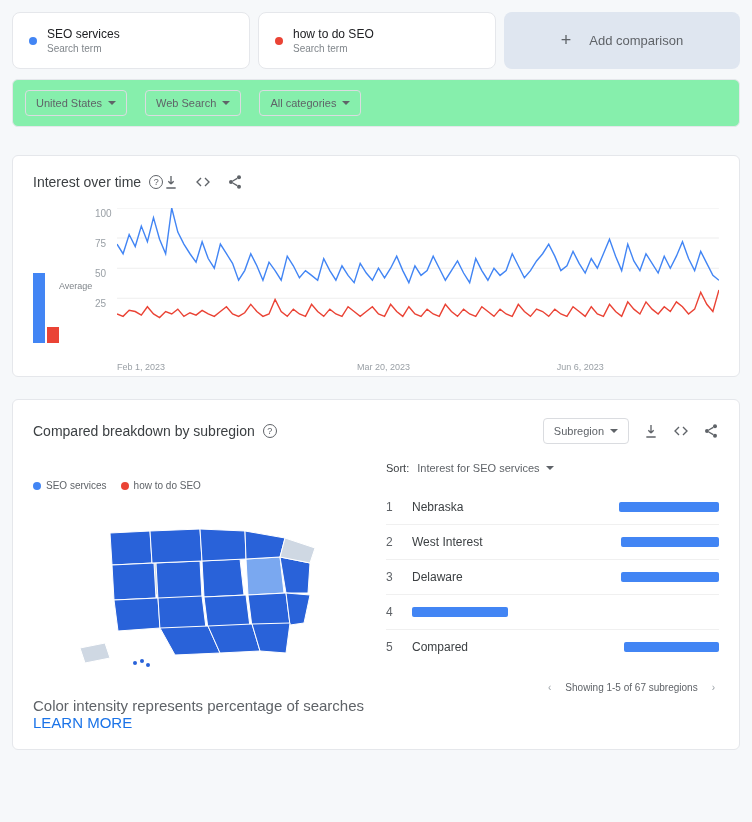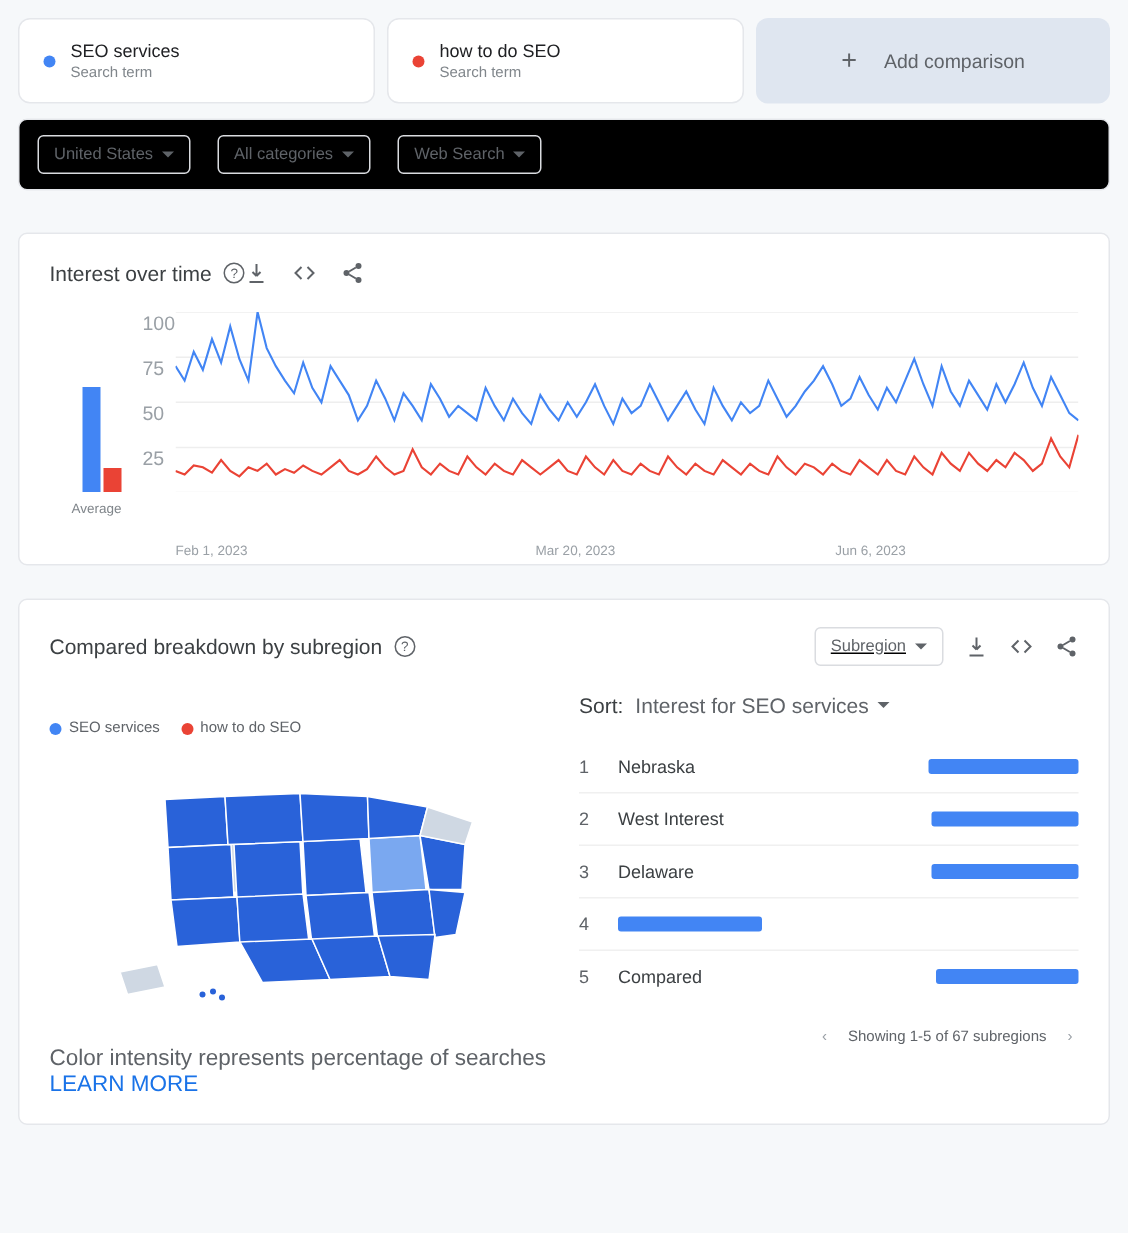--- a/index.html
+++ b/index.html
@@ -7,49 +7,49 @@
 .compare-row { display: flex; gap: 8px; margin-bottom: 10px; }
 .compare-card { flex: 1; background: #fff; border: 1px solid #e5e7eb; border-radius: 8px; padding: 14px 16px; display: flex; align-items: center; gap: 10px; }
 .compare-card.add { background: #dfe6f0; border: none; justify-content: center; color: #5f6368; cursor: pointer; }
 .dot { width: 8px; height: 8px; border-radius: 50%; flex-shrink: 0; }
 .blue { background: #4285F4; }
 .red { background: #EA4335; }
 .term-label { font-size: 12px; color: #202124; }
 .term-sub { font-size: 10px; color: #80868b; margin-top: 2px; }
 .plus { font-size: 18px; color: #5f6368; margin-right: 8px; }
 .add-text { font-size: 13px; }
-.filter-bar { background: #000000; border: 1px solid #e5e7eb; border-radius: 6px; padding: 10px 12px; display: flex; gap: 18px; margin-bottom: 28px; }
+.filter-bar { background: #86efac; border: 1px solid #e5e7eb; border-radius: 6px; padding: 10px 12px; display: flex; gap: 18px; margin-bottom: 28px; }
 .filter-pill { border: 1px solid #dadce0; border-radius: 4px; padding: 6px 10px; font-size: 11px; color: #5f6368; display: flex; align-items: center; gap: 6px; cursor: pointer; }
 .caret { width: 0; height: 0; border-left: 4px solid transparent; border-right: 4px solid transparent; border-top: 4px solid #5f6368; }
 .panel { background: #fff; border: 1px solid #e5e7eb; border-radius: 6px; padding: 18px 20px; margin-bottom: 22px; }
 .panel-head { display: flex; align-items: center; margin-bottom: 18px; }
 .panel-title { font-size: 14px; color: #3c4043; display: flex; align-items: center; gap: 8px; }
 .help-icon { width: 14px; height: 14px; border: 1.5px solid #5f6368; border-radius: 50%; display: inline-flex; align-items: center; justify-content: center; font-size: 9px; color: #5f6368; }
 .panel-actions { display: flex; gap: 16px; color: #5f6368; }
 .act-icon { width: 16px; height: 16px; cursor: pointer; }
 .chart-area { display: flex; gap: 14px; }
-.avg-col { width: 48px; display: flex; flex-direction: column; align-items: flex-end; }
+.avg-col { width: 48px; display: flex; flex-direction: row; align-items: center; }
 .avg-bars { height: 120px; display: flex; align-items: flex-end; gap: 2px; }
 .avg-bar { width: 12px; }
 .avg-label { font-size: 9px; color: #80868b; margin-top: 6px; }
 .line-chart { flex: 1; position: relative; height: 150px; }
-.ytick { position: absolute; left: 0; font-size: 13px; color: #9aa0a6; }
+.ytick { position: absolute; left: 0; font-size: 10px; color: #9aa0a6; }
 .xtick { position: absolute; bottom: -14px; font-size: 9px; color: #9aa0a6; }
 svg.lines { position: absolute; left: 22px; top: 0; right: 0; bottom: 20px; }
 .sub-head { display: flex; justify-content: space-between; align-items: center; }
-.sub-controls { display: flex; gap: 14px; align-items: center; text-decoration: underline; }
+.sub-controls { display: flex; gap: 14px; align-items: center; }
 .legend-row { display: flex; gap: 14px; font-size: 10px; color: #5f6368; margin: 18px 0 12px; align-items: center; }
 .legend-item { display: flex; align-items: center; gap: 5px; }
 .sub-body { display: flex; gap: 20px; }
 .map-col { flex: 1; display: flex; flex-direction: column; align-items: center; }
 .map-svg { width: 280px; height: 170px; }
 .map-note { font-size: 15px; color: #5f6368; margin-top: 24px; }
 .learnmore { color: #1a73e8; }
 .list-col { flex: 1; }
-.sort-row { display: flex; gap: 8px; font-size: 14px; color: #3c4043; margin-bottom: 16px; align-items: flex-end; }
+.sort-row { display: flex; gap: 8px; font-size: 11px; color: #3c4043; margin-bottom: 16px; align-items: flex-end; }
 .sort-val { color: #5f6368; display: flex; align-items: center; gap: 6px; }
 .region-row { display: flex; align-items: center; gap: 14px; padding: 10px 0; font-size: 12px; color: #3c4043; border-top: 1px solid #f0f0f0; }
 .region-row:first-of-type { border-top: none; }
 .region-rank { width: 12px; color: #5f6368; }
 .region-name { flex: 1; }
 .region-bar { width: 100px; height: 10px; background: #4285F4; border-radius: 2px; }
 .pager { display: flex; gap: 10px; justify-content: flex-end; align-items: center; font-size: 10px; color: #5f6368; margin-top: 14px; }
 .chev { color: #9aa0a6; cursor: pointer; padding: 4px; }
 </style>
 </head>
@@ -75,25 +75,25 @@
     <span class="add-text">Add comparison</span>
   </div>
 </div>
 
 <div class="filter-bar">
   <div class="filter-pill">
     <span>United States</span>
     <span class="caret"></span>
   </div>
   <div class="filter-pill">
+    <span>Web Search</span>
+    <span class="caret"></span>
+  </div>
+  <div class="filter-pill">
     <span>All categories</span>
-    <span class="caret"></span>
-  </div>
-  <div class="filter-pill">
-    <span>Web Search</span>
     <span class="caret"></span>
   </div>
 </div>
 
 <div class="panel">
   <div class="panel-head">
     <div class="panel-title">
       <span>Interest over time</span>
       <span class="help-icon">?</span>
     </div>

